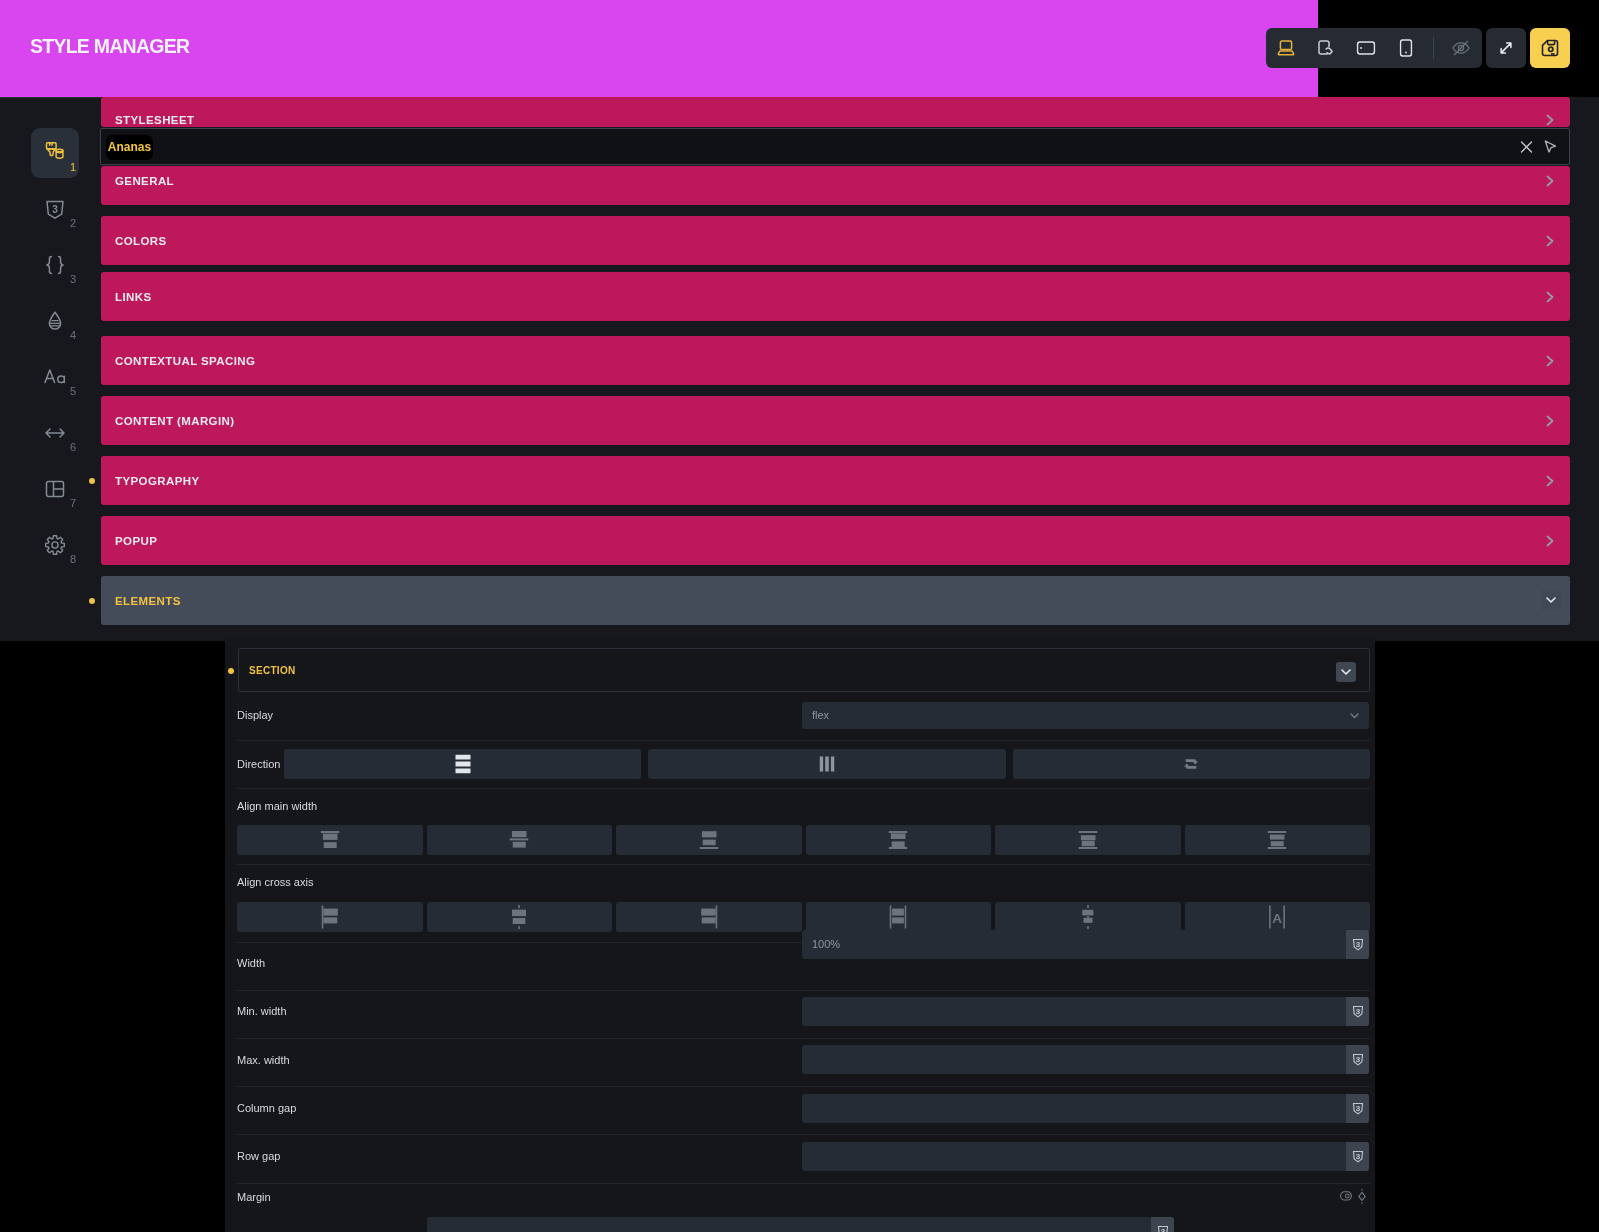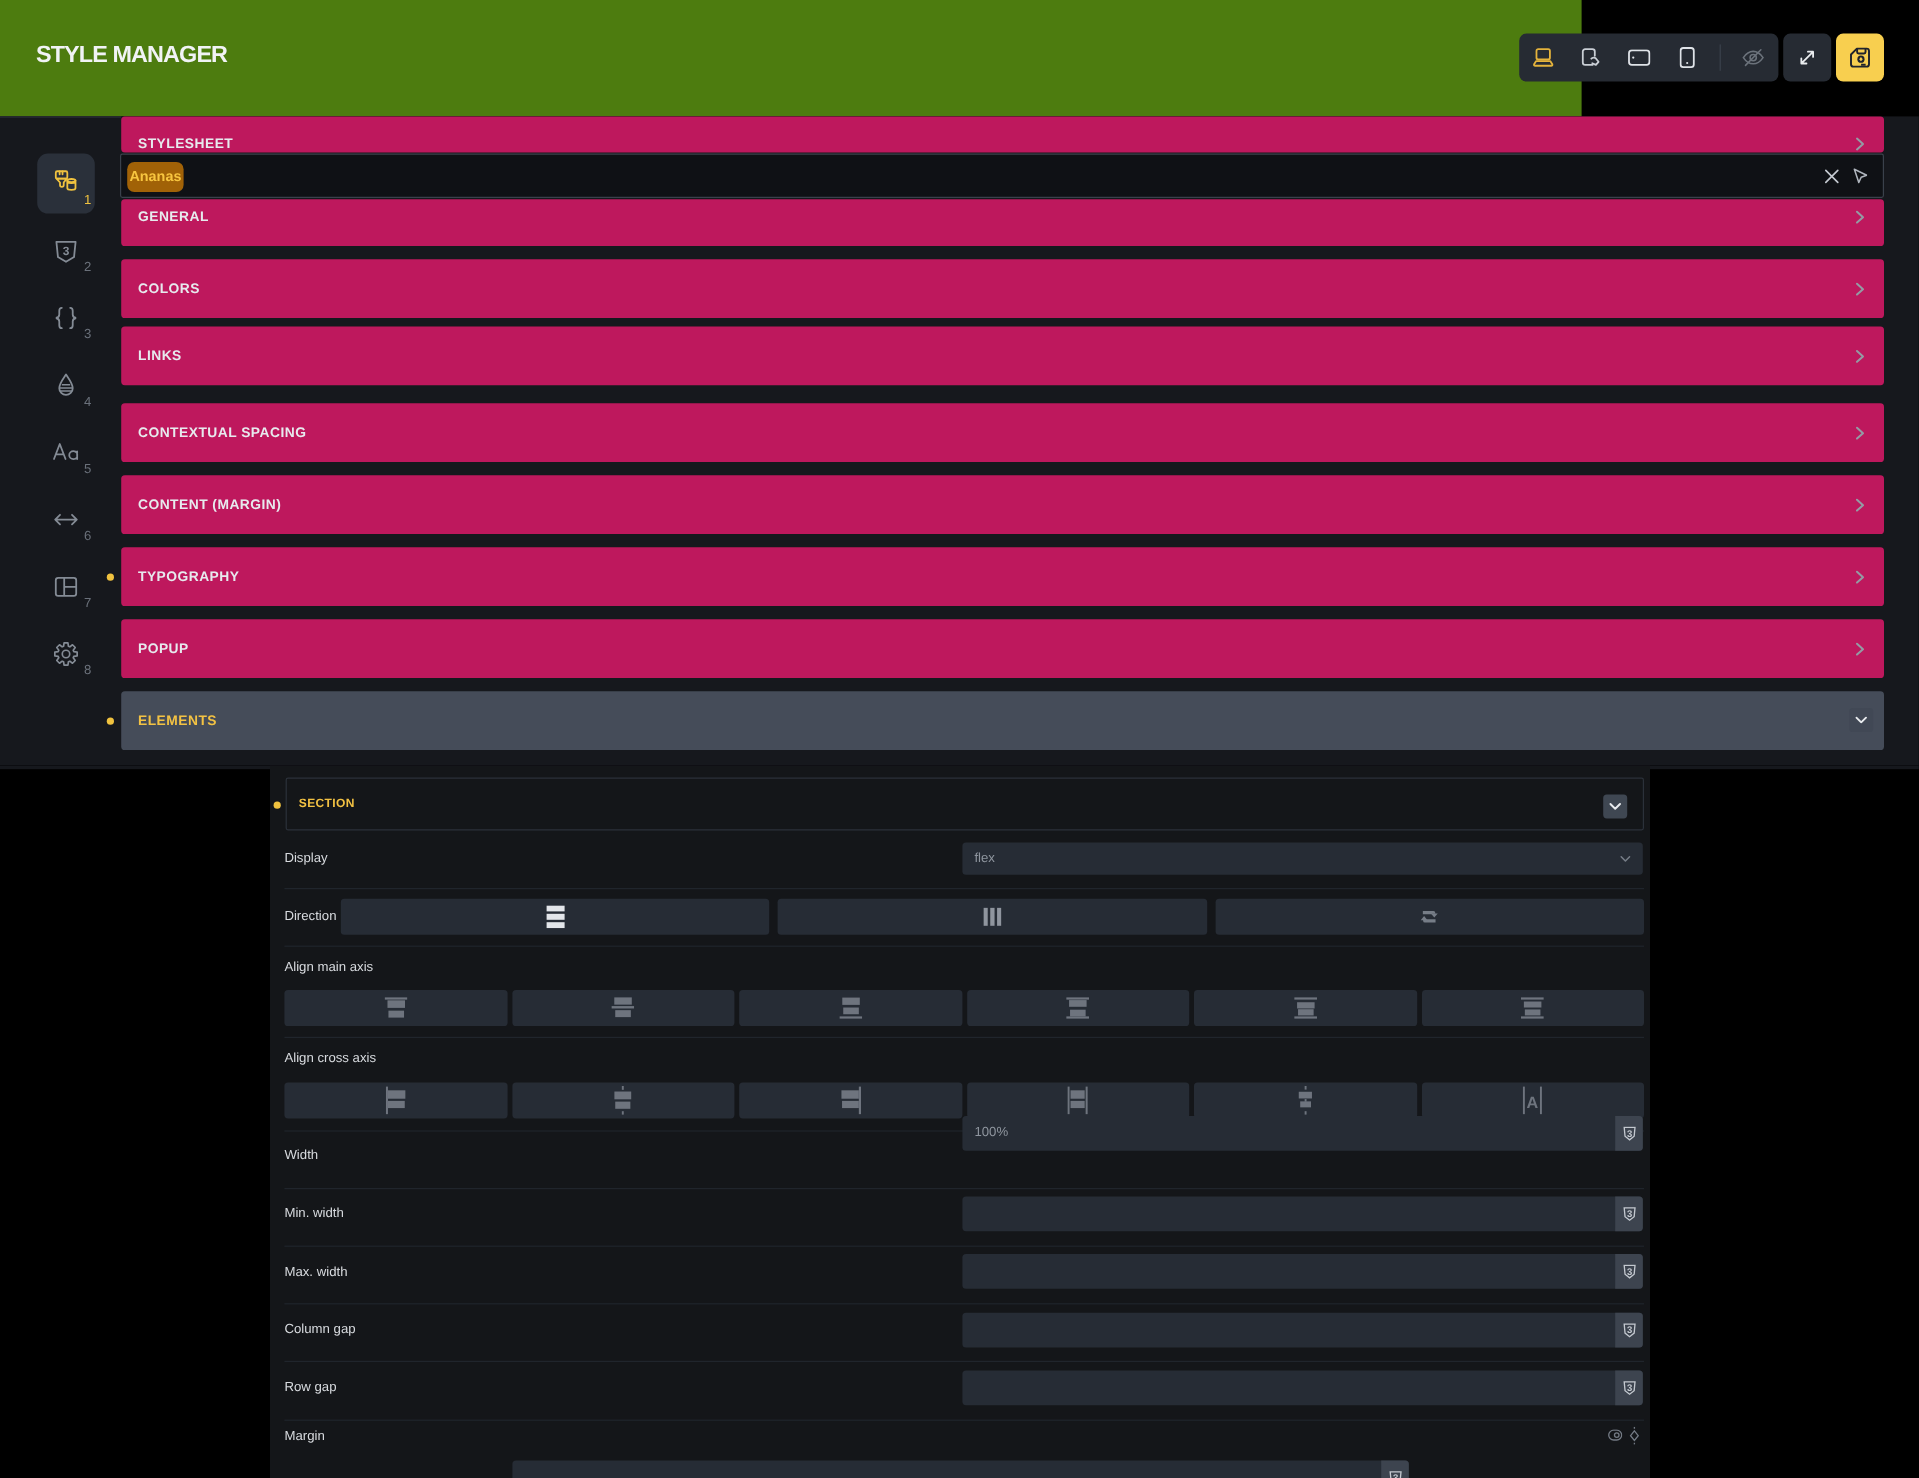--- a/index.html
+++ b/index.html
@@ -1,19 +1,19 @@
 <!DOCTYPE html>
 <html><head>
 <meta charset="utf-8">
 <style>
   * { margin:0; padding:0; box-sizing:border-box; }
   html,body { width:1599px; height:1232px; background:#000; overflow:hidden;
     font-family:"Liberation Sans", sans-serif; }
   
-  #topbar { position:absolute; left:0; top:0; width:1318px; height:97px; background:#4d7c0f; }
+  #topbar { position:absolute; left:0; top:0; width:1318px; height:97px; background:#d946ef; }
   #title { position:absolute; left:30px; top:35px; font-size:19.5px; font-weight:bold;
     color:#f1f3f5; letter-spacing:-0.75px; }
   .tbbox { position:absolute; top:28px; height:40px; background:#262b33; border-radius:6px; }
   #tbgroup { left:1266px; width:216px; }
   #tbexpand { left:1486px; width:40px; }
   #tbsave { left:1530px; width:40px; background:#f8cf4f; }
   .tbic { position:absolute; top:50%; transform:translate(-50%,-50%); }
   
   #main { position:absolute; left:0; top:97px; width:1599px; height:541px; background:#16181d; }
   #activebox { position:absolute; left:31px; top:31px; width:48px; height:50px;
@@ -22,21 +22,21 @@
   .sidenum { position:absolute; left:66px; width:14px; text-align:center; font-size:11px;
     color:#6a707a; transform:translateY(-50%); }
   .row { position:absolute; left:101px; width:1469px; background:#be185d; border-radius:3px;
     color:#e7eaee; font-size:11.5px; font-weight:bold; letter-spacing:0.4px; }
   .row .rt { position:absolute; left:14px; top:50%; transform:translateY(-50%); }
   .chev { position:absolute; right:16px; top:50%; transform:translateY(-50%); }
   .bullet { position:absolute; left:-12.5px; top:50%; transform:translateY(-50%);
     width:6px; height:6px; border-radius:50%; background:#f0c23f; }
   #inprow { position:absolute; left:100px; top:31px; width:1470px; height:37px;
     background:#0f1115; border:1px solid #3a414b; border-radius:2px; }
-  #chip { position:absolute; left:5px; top:6px; width:47px; height:25px; background:#a16207;
+  #chip { position:absolute; left:5px; top:6px; width:47px; height:25px; background:#000000;
     border-radius:6px; color:#f7c53f; font-size:12px; font-weight:bold;
     text-align:center; line-height:25px; }
   
   #blackzone { position:absolute; left:0; top:638px; width:1599px; height:594px; background:#000; }
   #panel { position:absolute; left:225px; top:0; width:1150px; height:594px; background:#141619; }
   #secbox { position:absolute; left:13px; top:10px; width:1132px; height:44px;
     border:1px solid #2b313a; border-radius:2px; }
   .plab { position:absolute; left:12px; transform:translateY(-50%); font-size:11px; color:#d8dbdf; }
   .sep { position:absolute; left:12px; width:1133px; height:1px; background:#20252c; }
   .pinp { position:absolute; left:577px; width:567px; height:29px; background:#262c35;
@@ -276,21 +276,21 @@
               <path d="M2.2 3.2 H11 a1.6 1.6 0 0 1 1.6 1.6 V5.4 H10 V5.9 H2.2 Z"></path>
               <path d="M8.9 5.2 H14.6 L11.75 8.6 Z"></path>
               <path d="M12.8 12.8 H4 a1.6 1.6 0 0 1 -1.6 -1.6 V10.6 H5 V10.1 H12.8 Z"></path>
               <path d="M6.1 10.8 H0.4 L3.25 7.4 Z"></path>
             </g>
           </svg>
       </div>
     </div>
     <div class="sep" style="top:150px;"></div>
 
-    <div class="plab" style="top:168px;">Align main axis</div>
+    <div class="plab" style="top:168px;">Align main width</div>
     <div class="btnrow" style="top:187px;">
       <div class="b">
           <svg width="19" height="18" viewBox="0 0 19 18">
             <g fill="#6e747e">
               <rect x="0" y="0" width="19" height="2"></rect>
               <rect x="2.4" y="2.6" width="14.6" height="6.3"></rect>
               <rect x="3.2" y="11.2" width="13" height="5.8"></rect>
             </g>
           </svg>
         </div>

